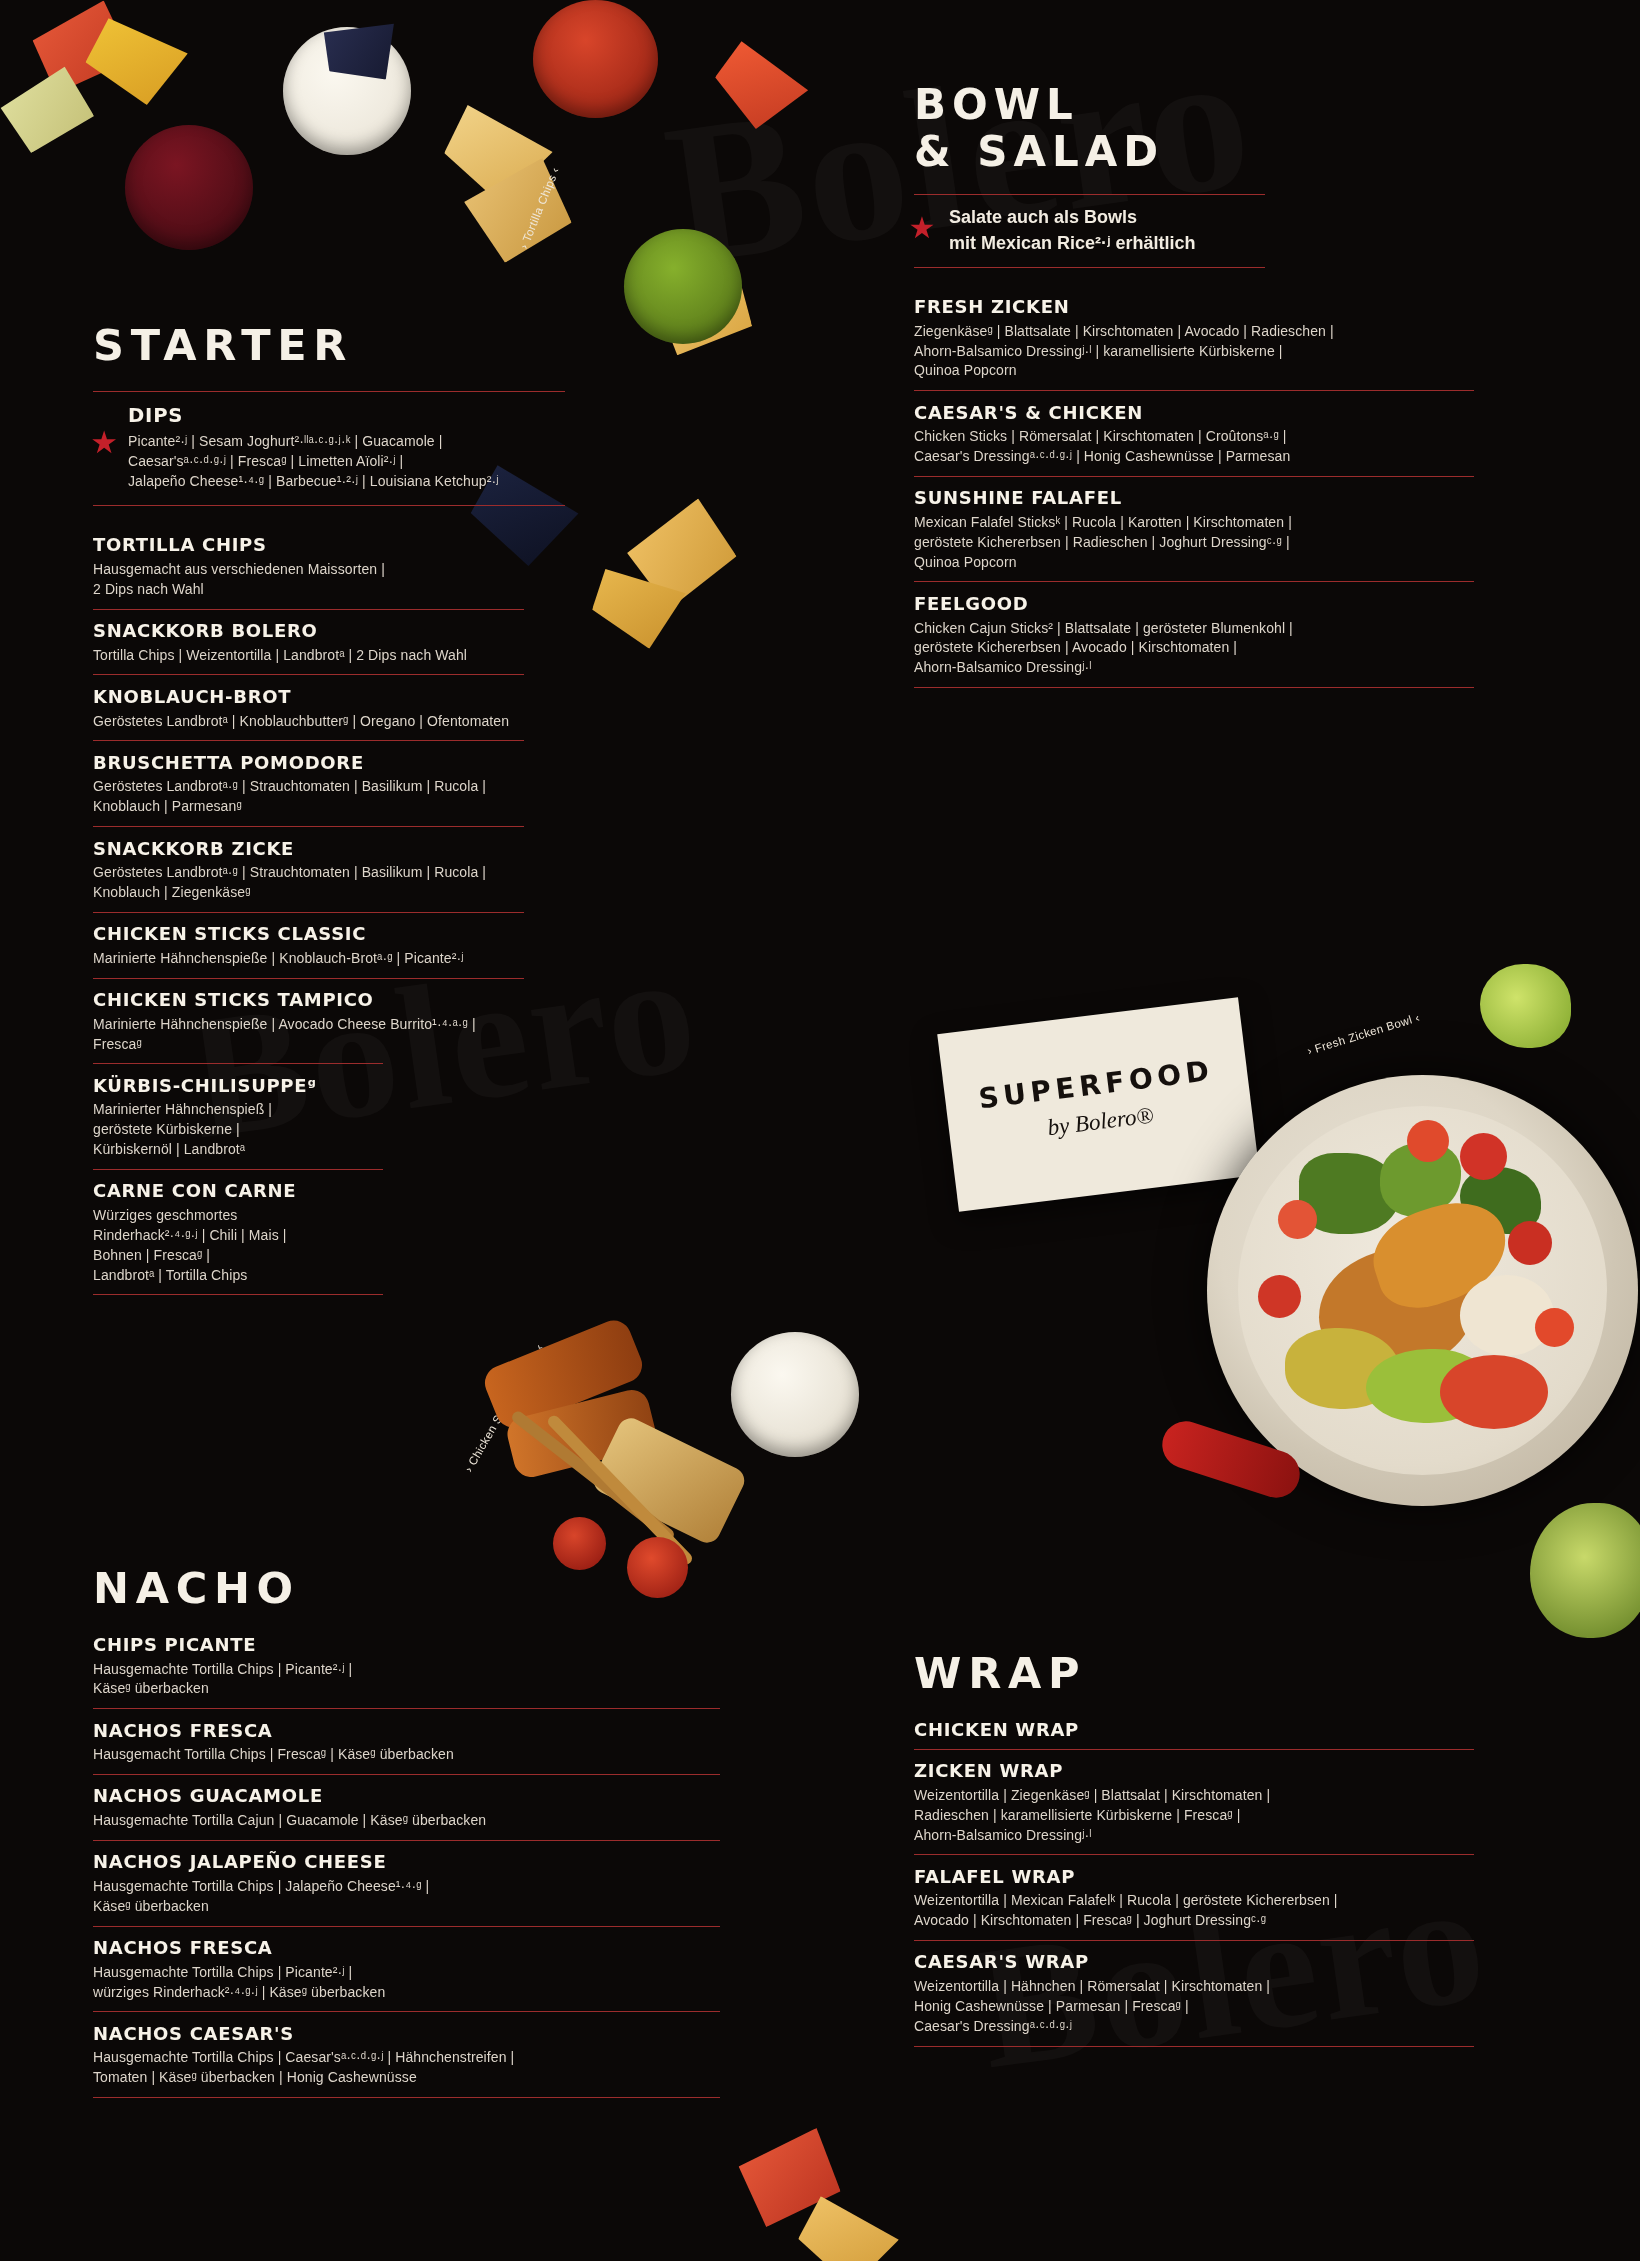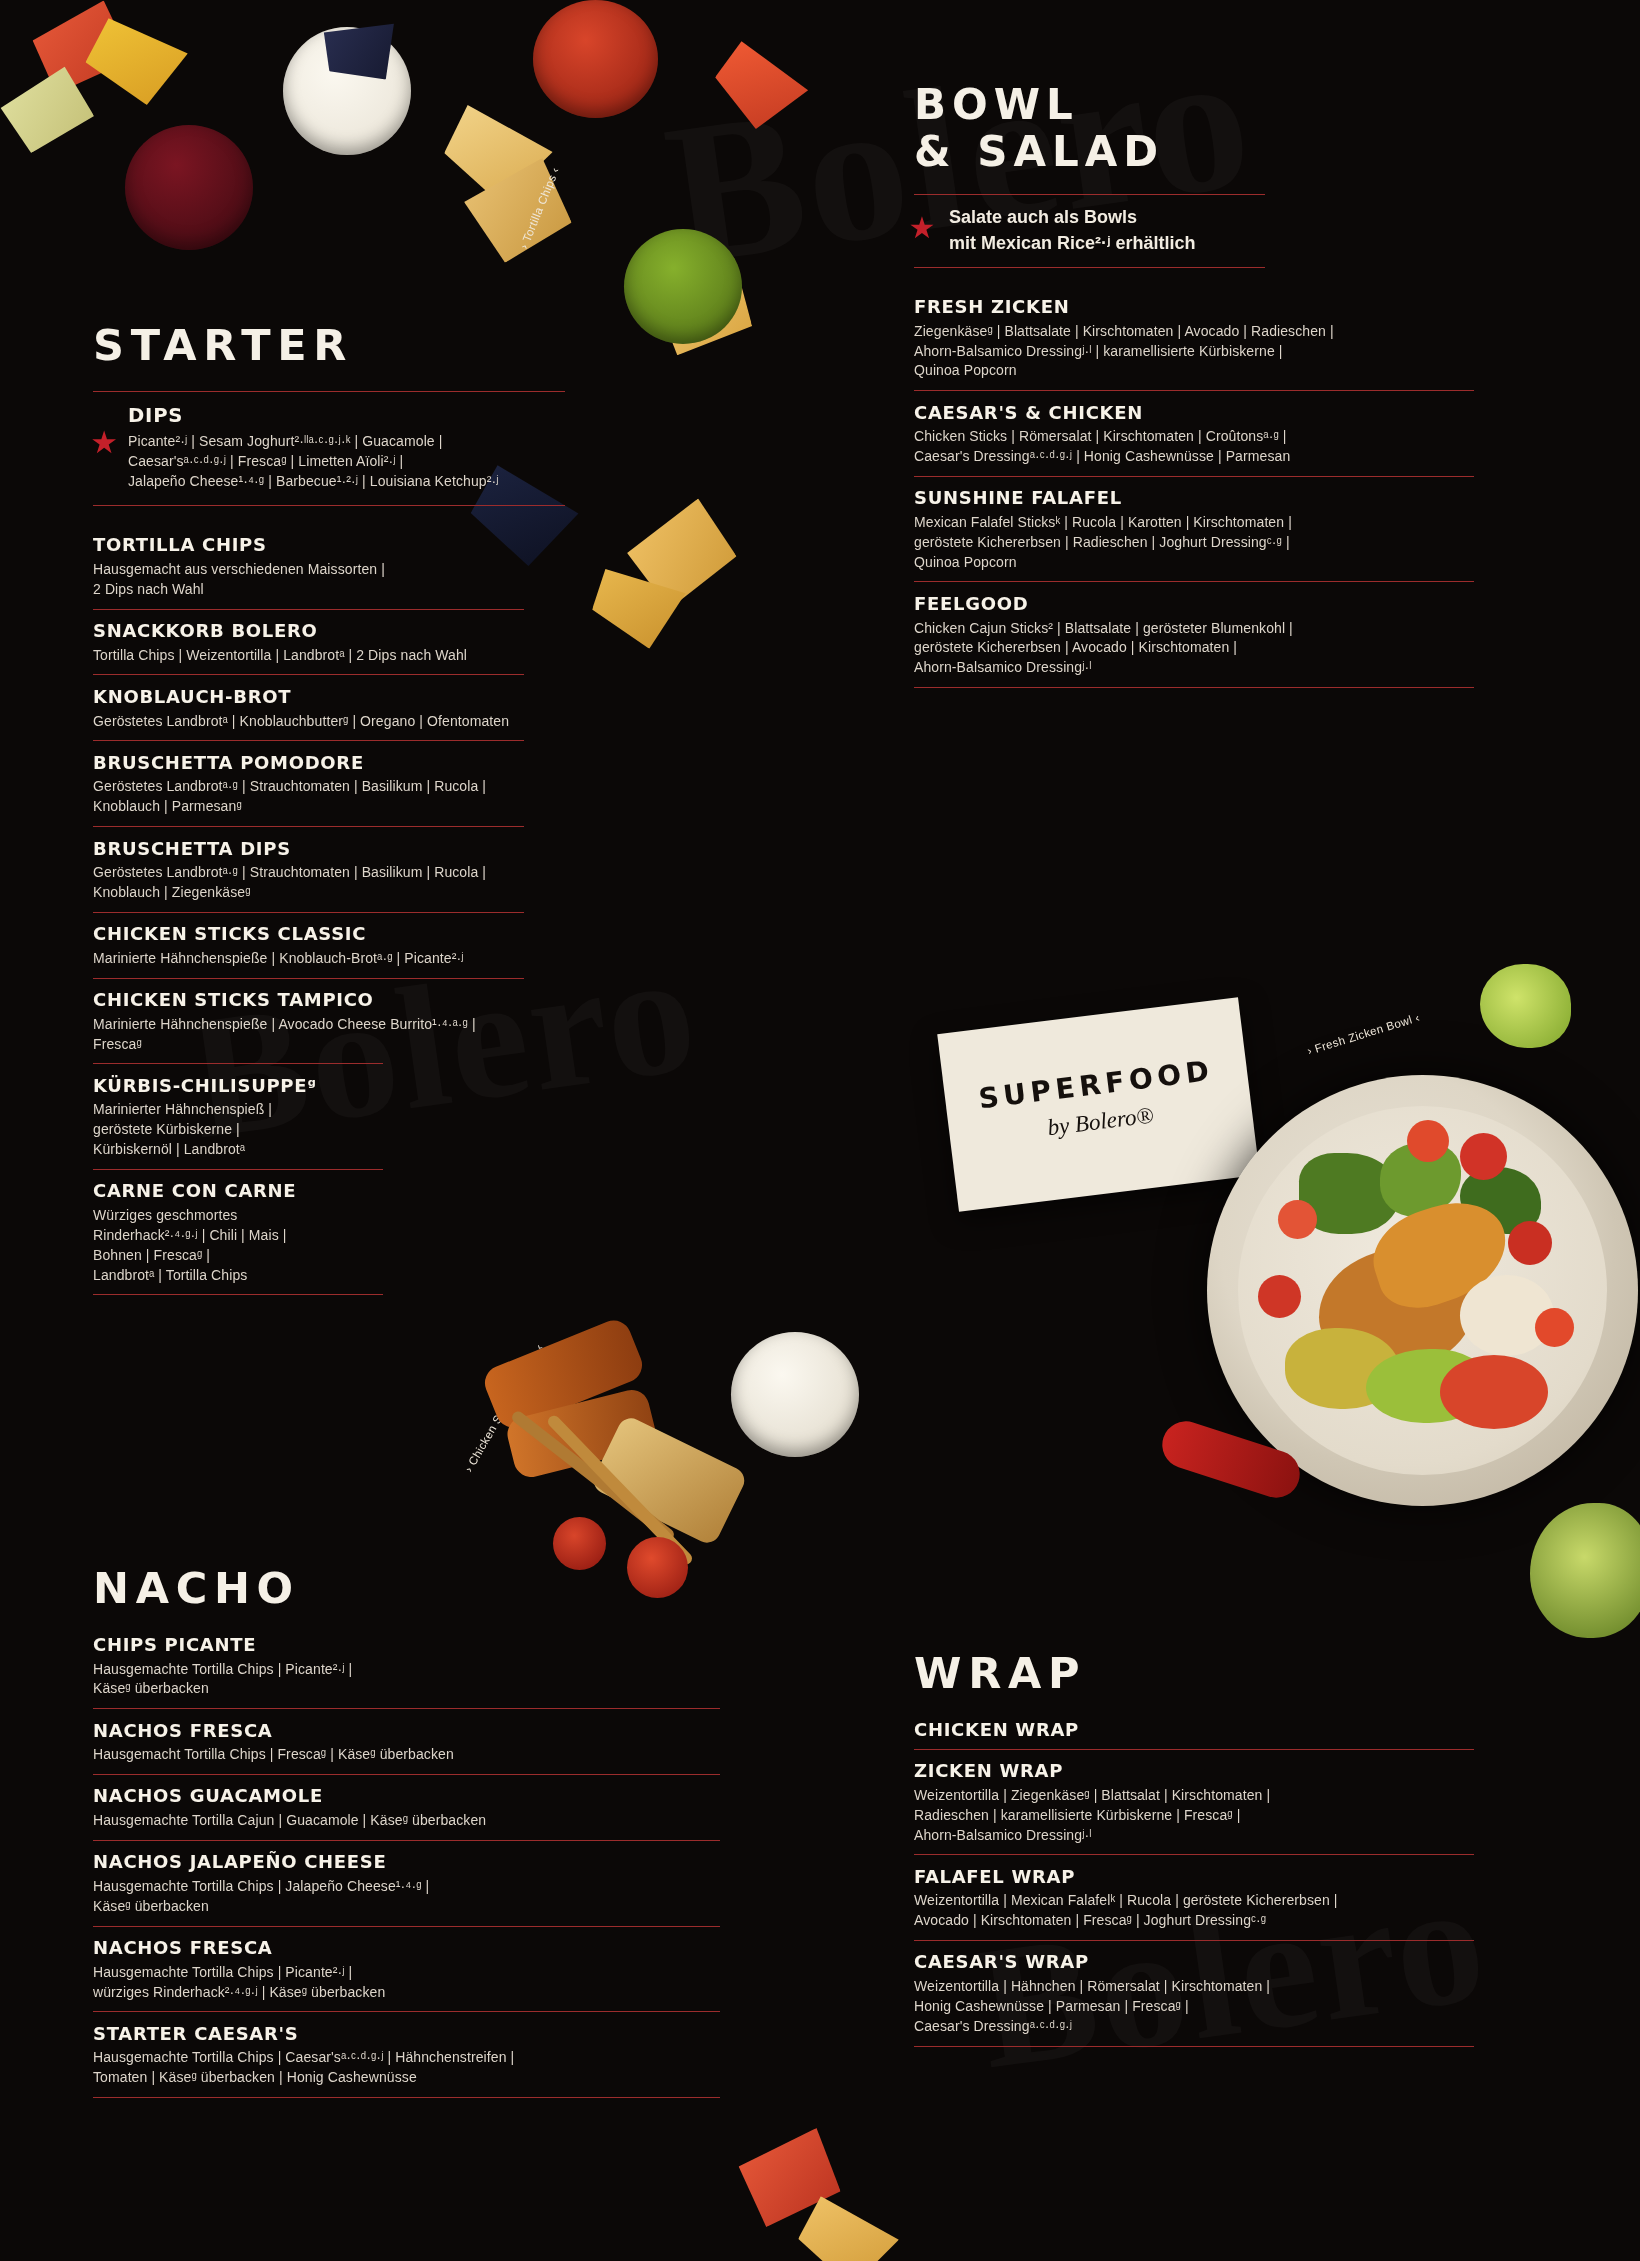--- a/index.html
+++ b/index.html
@@ -271,21 +271,21 @@
       <div class="item-desc" style="white-space:pre-line">Geröstetes Landbrotᵃ | Knoblauchbutterᵍ | Oregano | Ofentomaten</div>
       <div class="rule med"></div>
     </div>
     <div class="item">
       <div class="item-title">BRUSCHETTA POMODORE</div>
       <div class="item-desc" style="white-space:pre-line">Geröstetes Landbrotᵃ·ᵍ | Strauchtomaten | Basilikum | Rucola |
 Knoblauch | Parmesanᵍ</div>
       <div class="rule med"></div>
     </div>
     <div class="item">
-      <div class="item-title">BRUSCHETTA DIPS</div>
+      <div class="item-title">SNACKKORB ZICKE</div>
       <div class="item-desc" style="white-space:pre-line">Geröstetes Landbrotᵃ·ᵍ | Strauchtomaten | Basilikum | Rucola |
 Knoblauch | Ziegenkäseᵍ</div>
       <div class="rule med"></div>
     </div>
     <div class="item">
       <div class="item-title">CHICKEN STICKS CLASSIC</div>
       <div class="item-desc" style="white-space:pre-line">Marinierte Hähnchenspieße | Knoblauch-Brotᵃ·ᵍ | Picante²·ʲ</div>
       <div class="rule med"></div>
     </div>
     <div class="item">
@@ -420,21 +420,21 @@
 Käseᵍ überbacken</div>
       <div class="rule" style="width:627px"></div>
     </div>
     <div class="item">
       <div class="item-title">NACHOS FRESCA</div>
       <div class="item-desc" style="white-space:pre-line">Hausgemachte Tortilla Chips | Picante²·ʲ |
 würziges Rinderhack²·⁴·ᵍ·ʲ | Käseᵍ überbacken</div>
       <div class="rule" style="width:627px"></div>
     </div>
     <div class="item">
-      <div class="item-title">STARTER CAESAR'S</div>
+      <div class="item-title">NACHOS CAESAR'S</div>
       <div class="item-desc" style="white-space:pre-line">Hausgemachte Tortilla Chips | Caesar'sᵃ·ᶜ·ᵈ·ᵍ·ʲ | Hähnchenstreifen |
 Tomaten | Käseᵍ überbacken | Honig Cashewnüsse</div>
       <div class="rule" style="width:627px"></div>
     </div>
   </div>
 
   <div class="col-wrap">
     <h1 class="section big">WRAP</h1>
 
     <div class="item">

